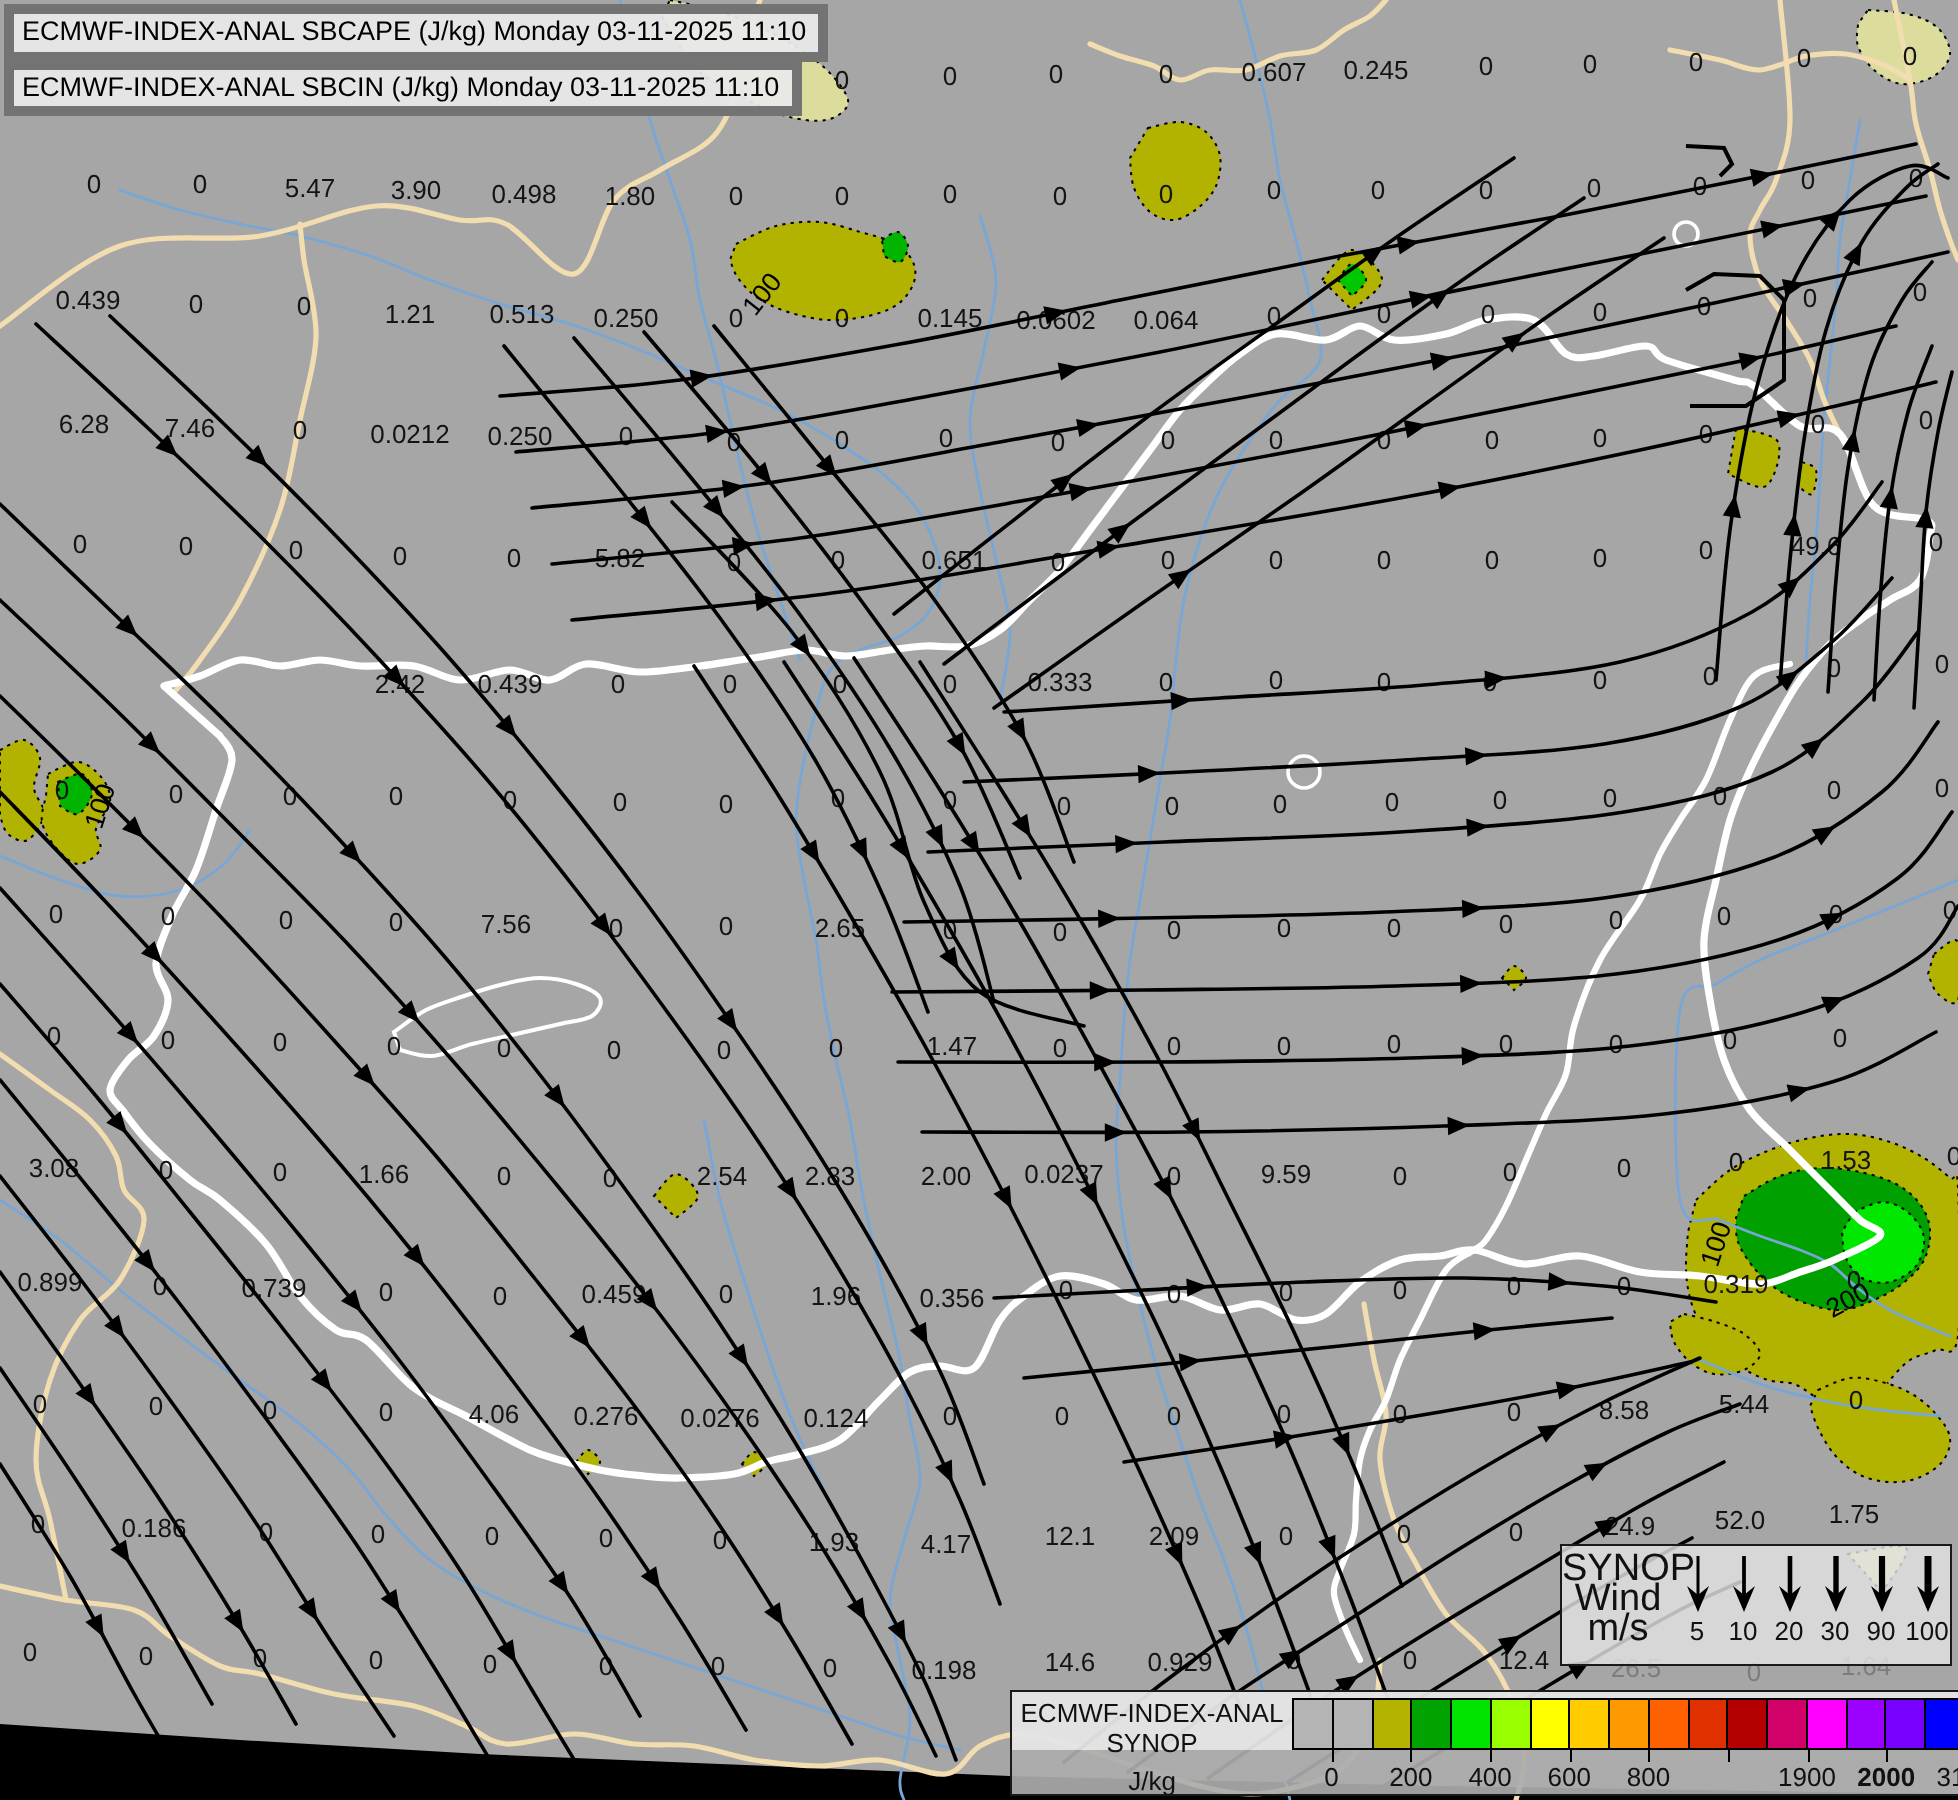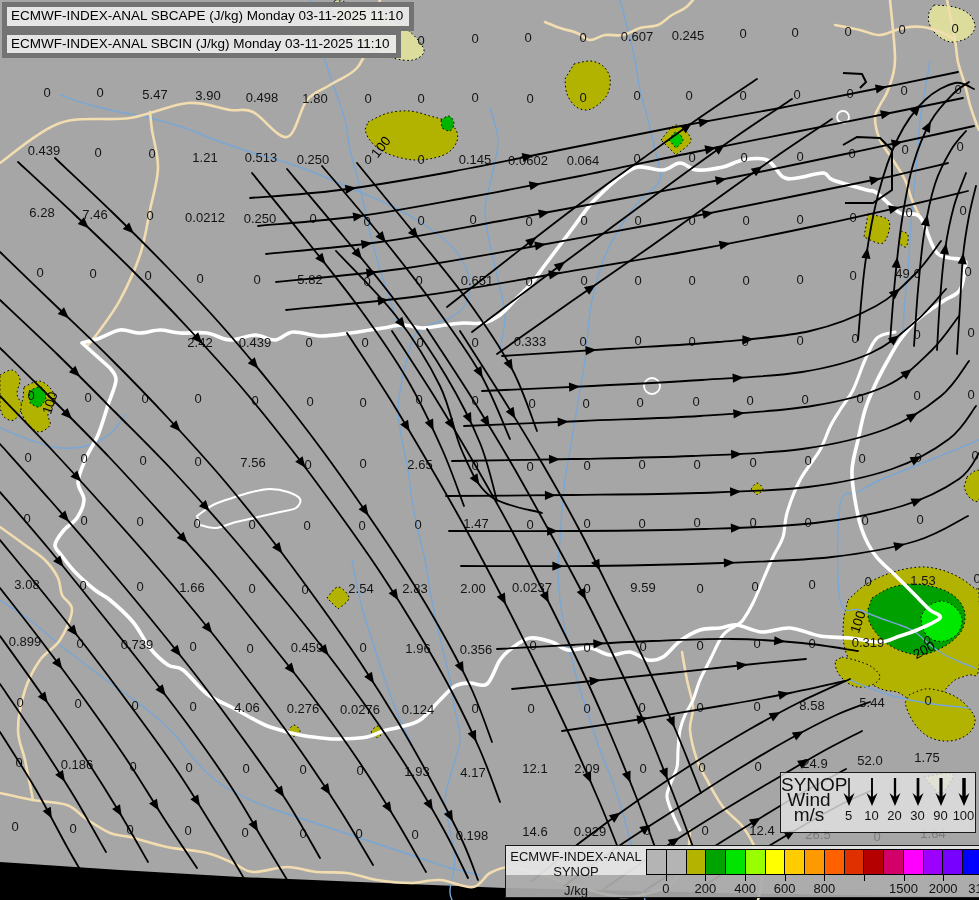--- a/index.html
+++ b/index.html
@@ -622,23 +622,23 @@
         <div class="cl-lab" style="left: 14.2857%;">200</div>
         <div class="cl-tick" style="left: 23.8095%;"></div>
         <div class="cl-lab" style="left: 23.8095%; text-align: right;">400</div>
         <div class="cl-tick" style="left: 33.3333%;"></div>
         <div class="cl-lab" style="left: 33.3333%;">600</div>
         <div class="cl-tick" style="left: 42.8571%;"></div>
         <div class="cl-lab" style="left: 42.8571%;">800</div>
         <div class="cl-tick" style="left: 52.381%;"></div>
         <div class="cl-lab" style="left: 52.381%; margin-top: 31px;">1000</div>
         <div class="cl-tick" style="left: 61.9048%;"></div>
-        <div class="cl-lab" style="left: 61.9048%;">1500</div>
+        <div class="cl-lab" style="left: 61.9048%;">1900</div>
         <div class="cl-tick" style="left: 71.4286%;"></div>
-        <div class="cl-lab" style="left: 71.4286%;">2000</div>
+        <div class="cl-lab" style="left: 71.4286%; font-weight: bold;">2000</div>
         <div class="cl-tick" style="left: 80.9524%;"></div>
         <div class="cl-lab" style="left: 80.9524%;">3100</div>
         <div class="cl-tick" style="left: 90.4762%;"></div>
         <div class="cl-lab" style="left: 90.4762%;">2000</div>
         <div class="cl-tick" style="left: 100%;"></div>
         <div class="cl-lab" style="left: 100%;">6000</div>
       </div>
   </div>
 </div>
 

